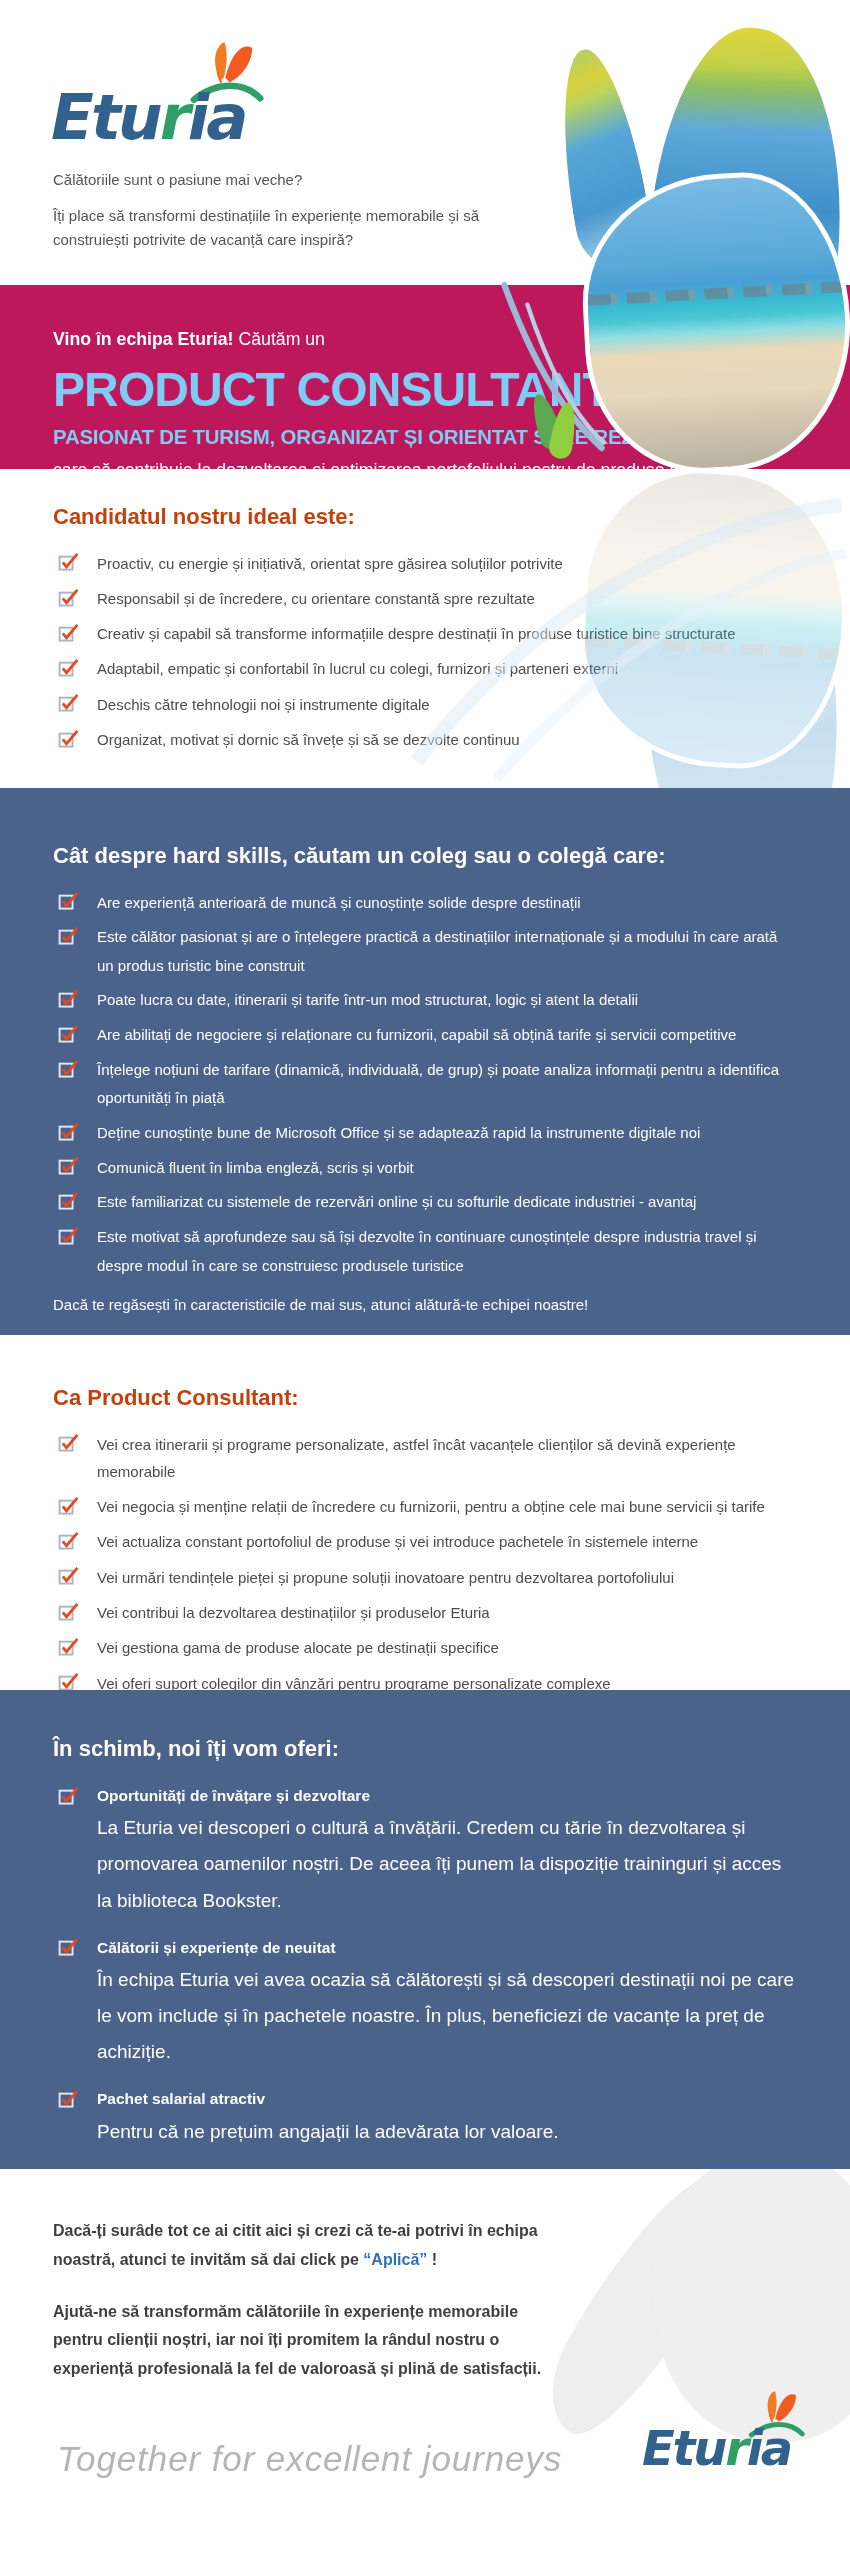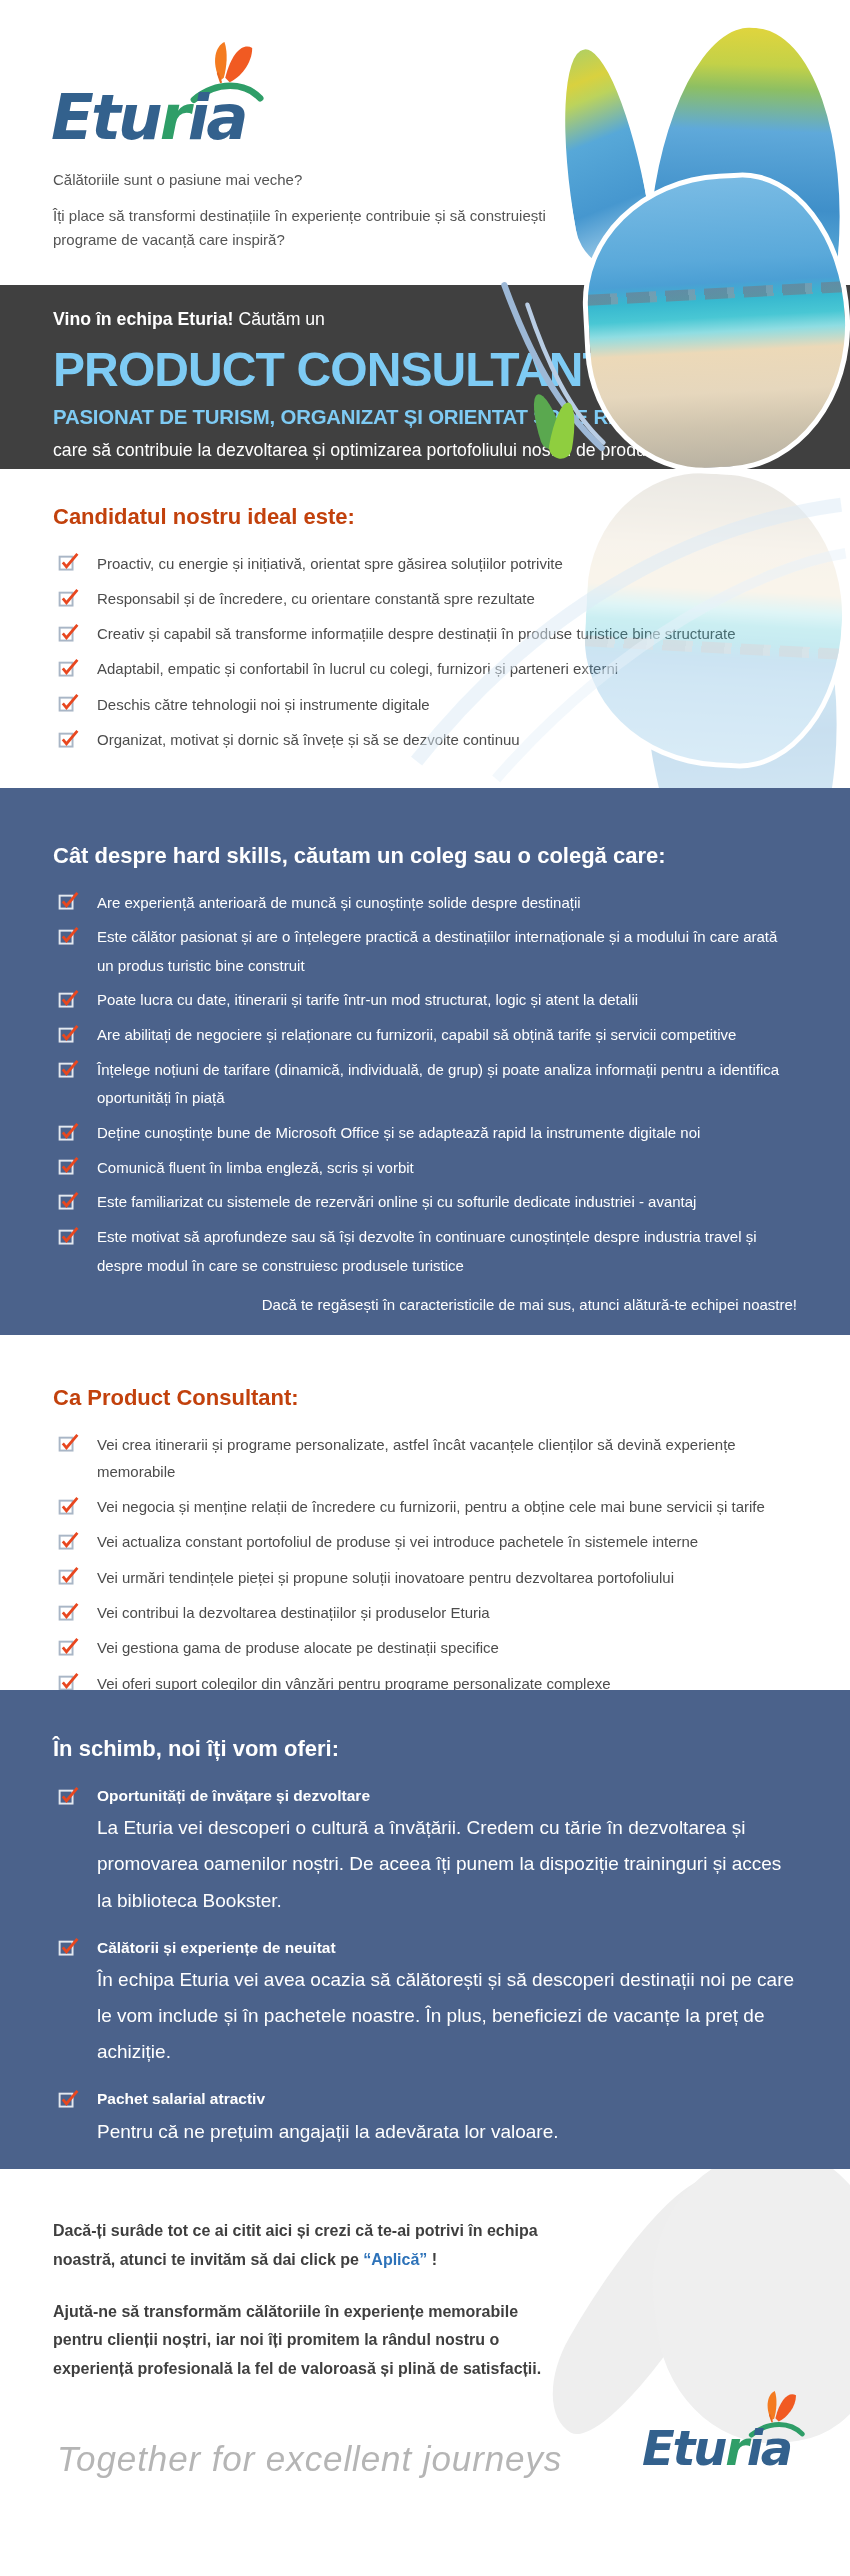--- a/index.html
+++ b/index.html
@@ -26,21 +26,21 @@
             border-radius:58% 42% 52% 48% / 46% 54% 54% 46%; overflow:hidden;
             background:linear-gradient(180deg,#79bbe4 0%,#5aa9da 28%,#4b9fd4 36%,#37b8cf 42%,#49c7d4 48%,#8fdde2 53%,#ecd9b8 60%,#e6d7bd 74%,#cfc4ae 86%,#b9b2a2 100%); }
   .petalC::before { content:""; position:absolute; left:0; right:0; top:38%; height:10.6px;
             background:repeating-linear-gradient(90deg,#6f7f8c 0 23px,#8b97a2 23px 30px,transparent 30px 39px); opacity:.65; }
   .stems { position:absolute; left:-55px; top:255px; }
   .sprout1,.sprout2 { position:absolute; width:23px; height:57px; border-radius:50% 50% 50% 50%/80% 80% 20% 20%; }
   .sprout1 { left:-12.4px; top:370px; background:#5aa84f; transform:rotate(-18deg); }
   .sprout2 { left:5.3px; top:379px; background:#8fce3f; transform:rotate(10deg); }
 
   
-  .banner { position:relative; height:184px; background:#404040; padding:24px 53px 0; z-index:2; }
+  .banner { position:relative; height:184px; background:#be185d; padding:44px 53px 0; z-index:2; }
   .banner .kicker { color:#fff; font-size:17.7px; position:relative; z-index:4; }
   .banner .kicker b { font-weight:bold; }
   .banner h1 { color:#7ecbf4; font-size:48px; font-weight:bold; letter-spacing:-0.9px; margin-top:12.4px; position:relative; z-index:4; }
   .banner h2 { color:#7ecbf4; font-size:20.4px; font-weight:bold; letter-spacing:-0.2px; margin-top:8.9px; position:relative; z-index:4; }
   .banner .bdesc { color:#ffffff; font-size:17.7px; margin-top:10.6px; position:relative; z-index:4; }
 
   
   section { position:relative; overflow:hidden; }
   .sec-white { background:#fff; color:#4c4c4c; }
   .sec-blue  { background:#4b628b; color:#ffffff; }
@@ -54,21 +54,21 @@
   .cb { flex:0 0 auto; width:21px; height:21px; margin-top:1.8px; color:#a9b6c6; }
   .sec-blue .cb { color:#e3e8ef; }
   .cb svg { display:block; width:21px; height:21px; overflow:visible; }
   .li-text { font-size:15px; line-height:1.82; max-width:708px; }
   .sec-blue .li-text { line-height:1.9; }
 
   .sec-ideal { height:319px; }
   .sec-ideal .sec-pad { padding-top:35px; }
   .sec-hard { height:547px; }
   .sec-hard ul.checklist li { margin-bottom:6.2px; }
-  .closing { font-size:15px; margin-top:16px;text-align:right; }
+  .closing { font-size:15px; margin-top:16px; }
   .sec-resp { height:355px; }
   .sec-benef { height:479px; }
 
   
   .reflection { position:absolute; top:-3.5px; right:0; width:306px; height:319px; opacity:.28; transform:scaleY(-1); pointer-events:none; }
   .reflection .shape { position:absolute; border:5.3px solid #fff; }
   .arcs { position:absolute; top:0; right:0; pointer-events:none; opacity:.5; }
 
   
   ul.beneflist { list-style:none; margin-top:21px; }
@@ -107,21 +107,21 @@
           <path d="M233 62 L229 50" stroke="#e8681f" stroke-width="3" stroke-linecap="round" fill="none"></path>
         </g>
         <path d="M196 86 C228 60 266 62 287 84" stroke="#2f9e68" stroke-width="9" fill="none" stroke-linecap="round"></path>
         <text x="0" y="140" font-family="DejaVu Sans, sans-serif" font-size="86" font-style="italic" font-weight="bold" letter-spacing="-4">
           <tspan fill="#33618d">Etu</tspan><tspan fill="#2f9e68">r</tspan><tspan fill="#33618d">ia</tspan>
         </text>
       </svg>
     </div>
     <div class="intro">
       <p>Călătoriile sunt o pasiune mai veche?</p>
-      <p>Îți place să transformi destinațiile în experiențe contribuie și să construiești programe de vacanță care inspiră?</p>
+      <p>Îți place să transformi destinațiile în experiențe memorabile și să construiești potrivite de vacanță care inspiră?</p>
     </div>
   </header>
 
   <div class="collage">
     <div class="shape leafA"></div>
     <div class="shape leafB"></div>
     <div class="shape petalC"></div>
     <svg class="stems" width="115" height="186" viewBox="0 0 130 210">
       <path d="M14 8 C42 84 74 146 124 192" stroke="#9db8d6" stroke-width="7" fill="none" stroke-linecap="round"></path>
       <path d="M40 30 C62 96 88 150 126 186" stroke="#b9cde4" stroke-width="5" fill="none" stroke-linecap="round"></path>

